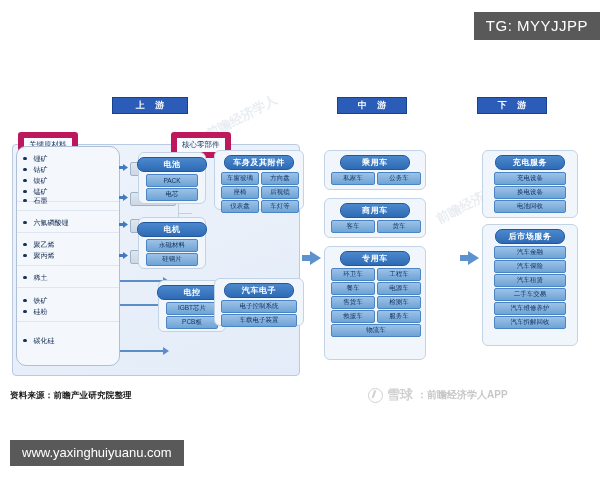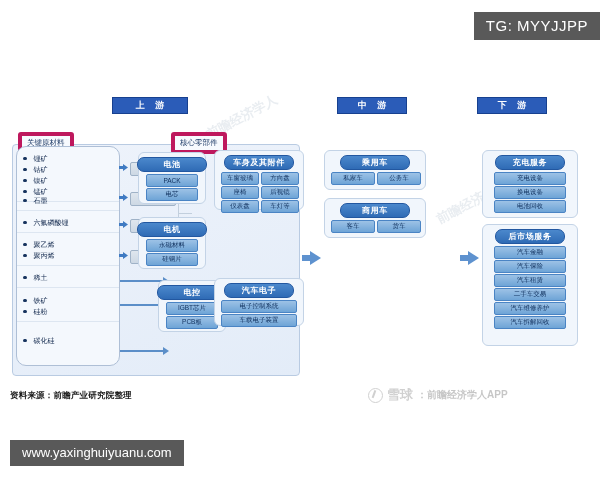--- a/index.html
+++ b/index.html
@@ -71,21 +71,21 @@
   #band-down{left:452px;width:125px;}
 
   
   .panel{
     position:absolute;border:1px solid #b9cbe2;border-radius:4px;
     background:linear-gradient(160deg,#eef3fb 0%,#e3ecf8 100%);
   }
   #panel-upstream{left:4px;top:56px;width:286px;height:230px;}
 
   .panel-tag{
-    position:absolute;background:#f7fafe;border:4px solid #be185d;
+    position:absolute;background:#f7fafe;border:6px solid #be185d;
     border-radius:3px;font-size:7.5px;color:#1d3a66;
     padding:2px 5px;white-space:nowrap;
   }
   #tag-raw{left:10px;top:44px;}
   #tag-core{left:163px;top:44px;}
 
   
   .raw-box{
     position:absolute;left:8px;top:58px;width:102px;height:218px;
     border:1px solid #aebfd6;border-radius:10px;background:#f4f8fd;
@@ -318,20 +318,32 @@
     <div class="group" id="grp-pass" style="left:316px;top:62px;width:100px;height:38px;">
         <div class="group-head">乘用车</div>
         <div class="chip" style="left:6px;top:21px;width:42px;">私家车</div>
         <div class="chip" style="left:52px;top:21px;width:42px;">公务车</div>
       </div>
     <div class="group" id="grp-comm" style="left:316px;top:110px;width:100px;height:38px;">
         <div class="group-head">商用车</div>
         <div class="chip" style="left:6px;top:21px;width:42px;">客车</div>
         <div class="chip" style="left:52px;top:21px;width:42px;">货车</div>
       </div>
+    <div class="group" id="grp-spec" style="left:316px;top:158px;width:100px;height:112px;">
+        <div class="group-head">专用车</div>
+        <div class="chip" style="left:6px;top:21px;width:42px;">环卫车</div>
+        <div class="chip" style="left:52px;top:21px;width:42px;">工程车</div>
+        <div class="chip" style="left:6px;top:35px;width:42px;">餐车</div>
+        <div class="chip" style="left:52px;top:35px;width:42px;">电源车</div>
+        <div class="chip" style="left:6px;top:49px;width:42px;">售货车</div>
+        <div class="chip" style="left:52px;top:49px;width:42px;">检测车</div>
+        <div class="chip" style="left:6px;top:63px;width:42px;">救援车</div>
+        <div class="chip" style="left:52px;top:63px;width:42px;">服务车</div>
+        <div class="chip" style="left:6px;top:77px;width:88px;">物流车</div>
+      </div>
 
     <div class="group" id="grp-charge" style="left:474px;top:62px;width:94px;height:66px;">
         <div class="group-head">充电服务</div>
         <div class="chip" style="left:11px;top:21px;width:70px;">充电设备</div>
         <div class="chip" style="left:11px;top:35px;width:70px;">换电设备</div>
         <div class="chip" style="left:11px;top:49px;width:70px;">电池回收</div>
       </div>
     <div class="group" id="grp-after" style="left:474px;top:136px;width:94px;height:120px;">
         <div class="group-head">后市场服务</div>
         <div class="chip" style="left:11px;top:21px;width:70px;">汽车金融</div>

